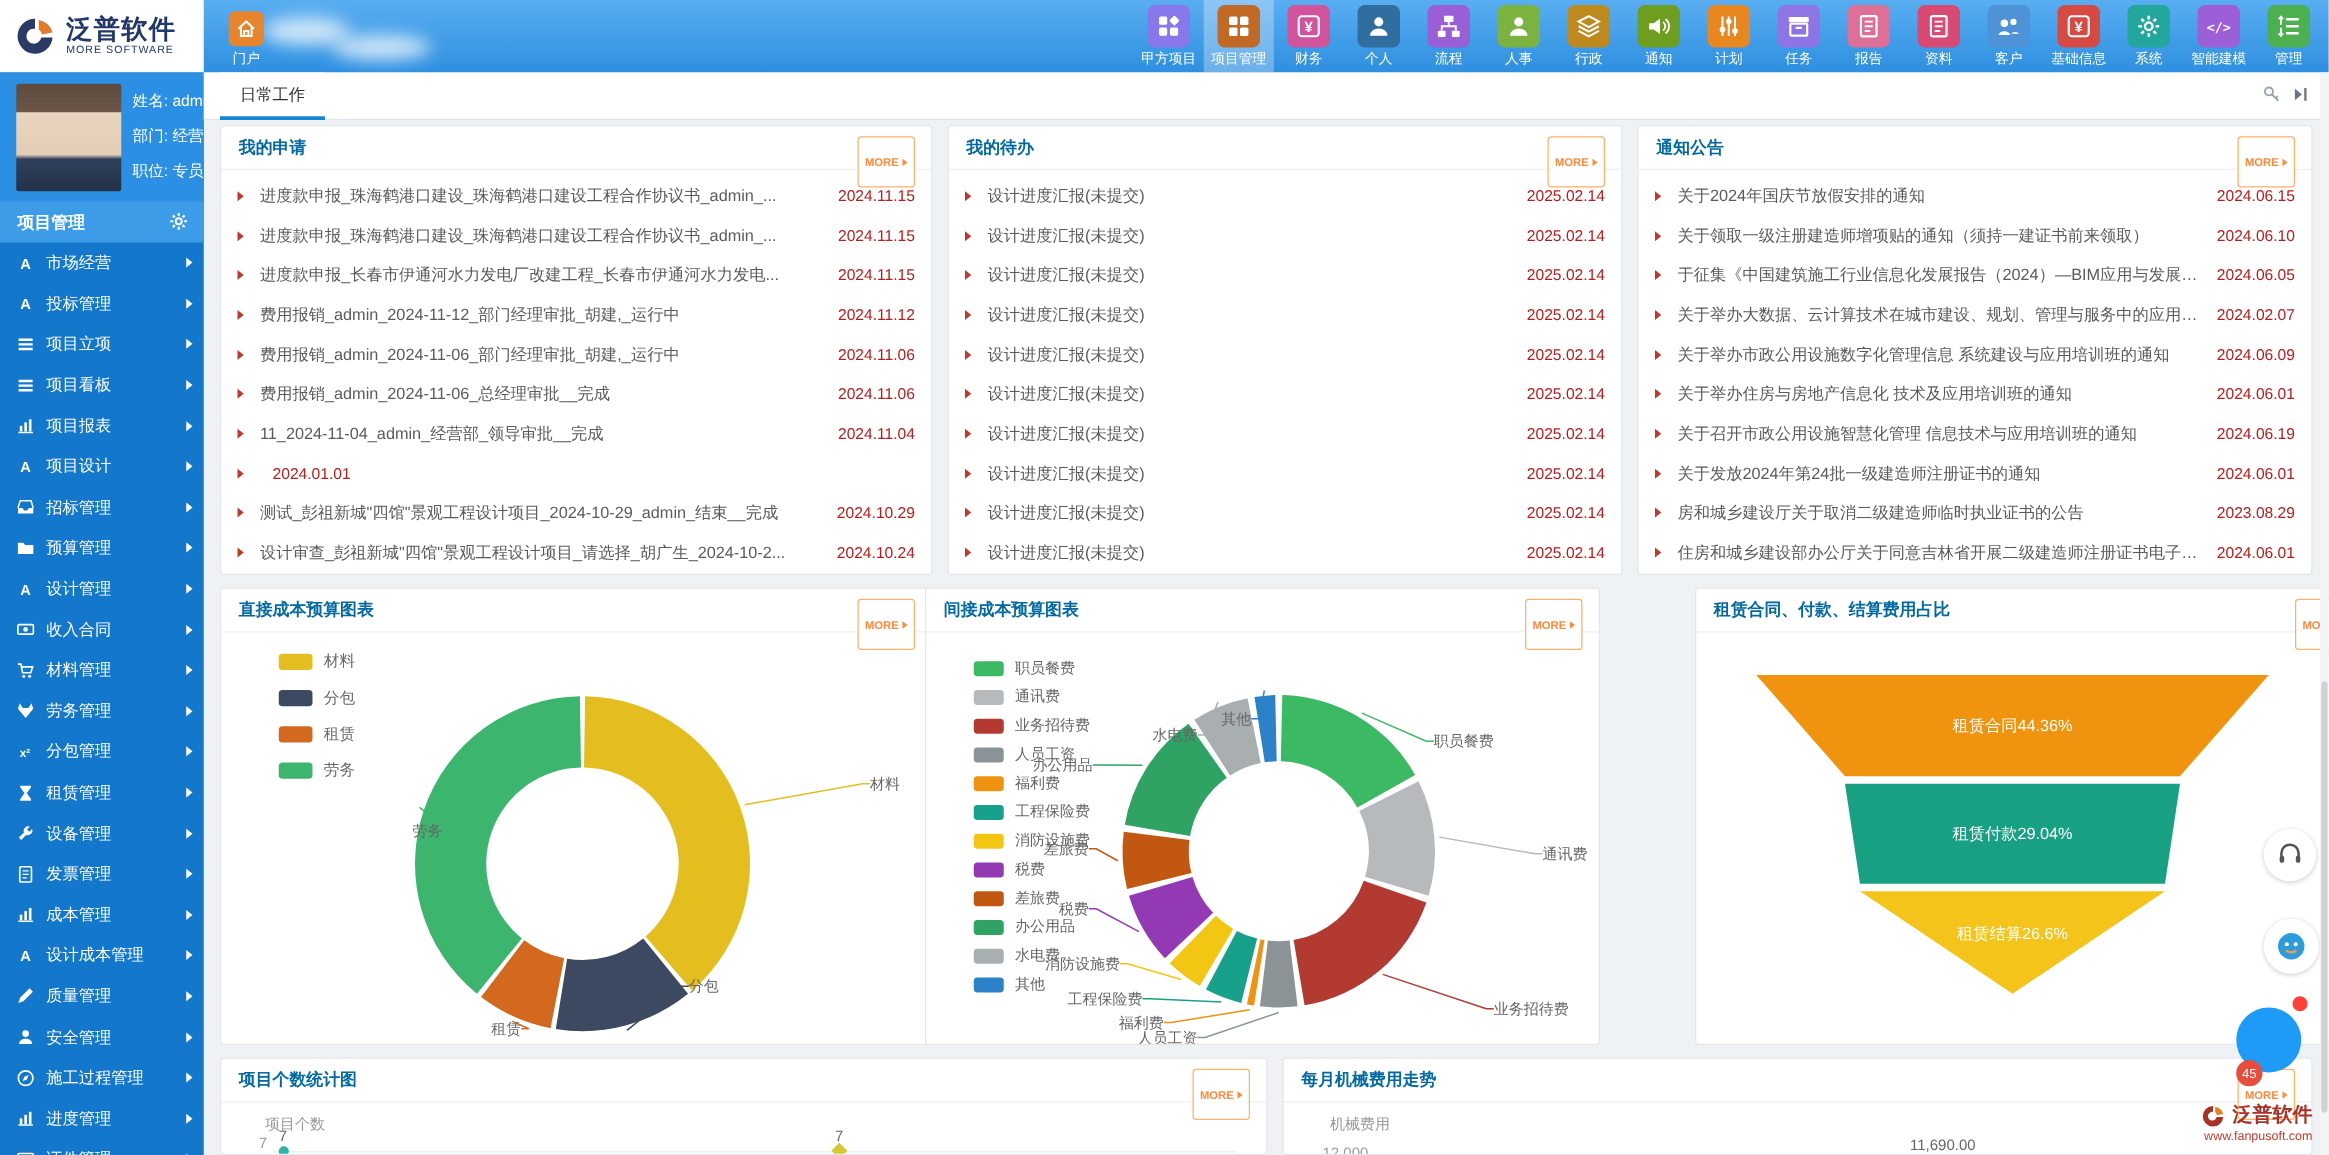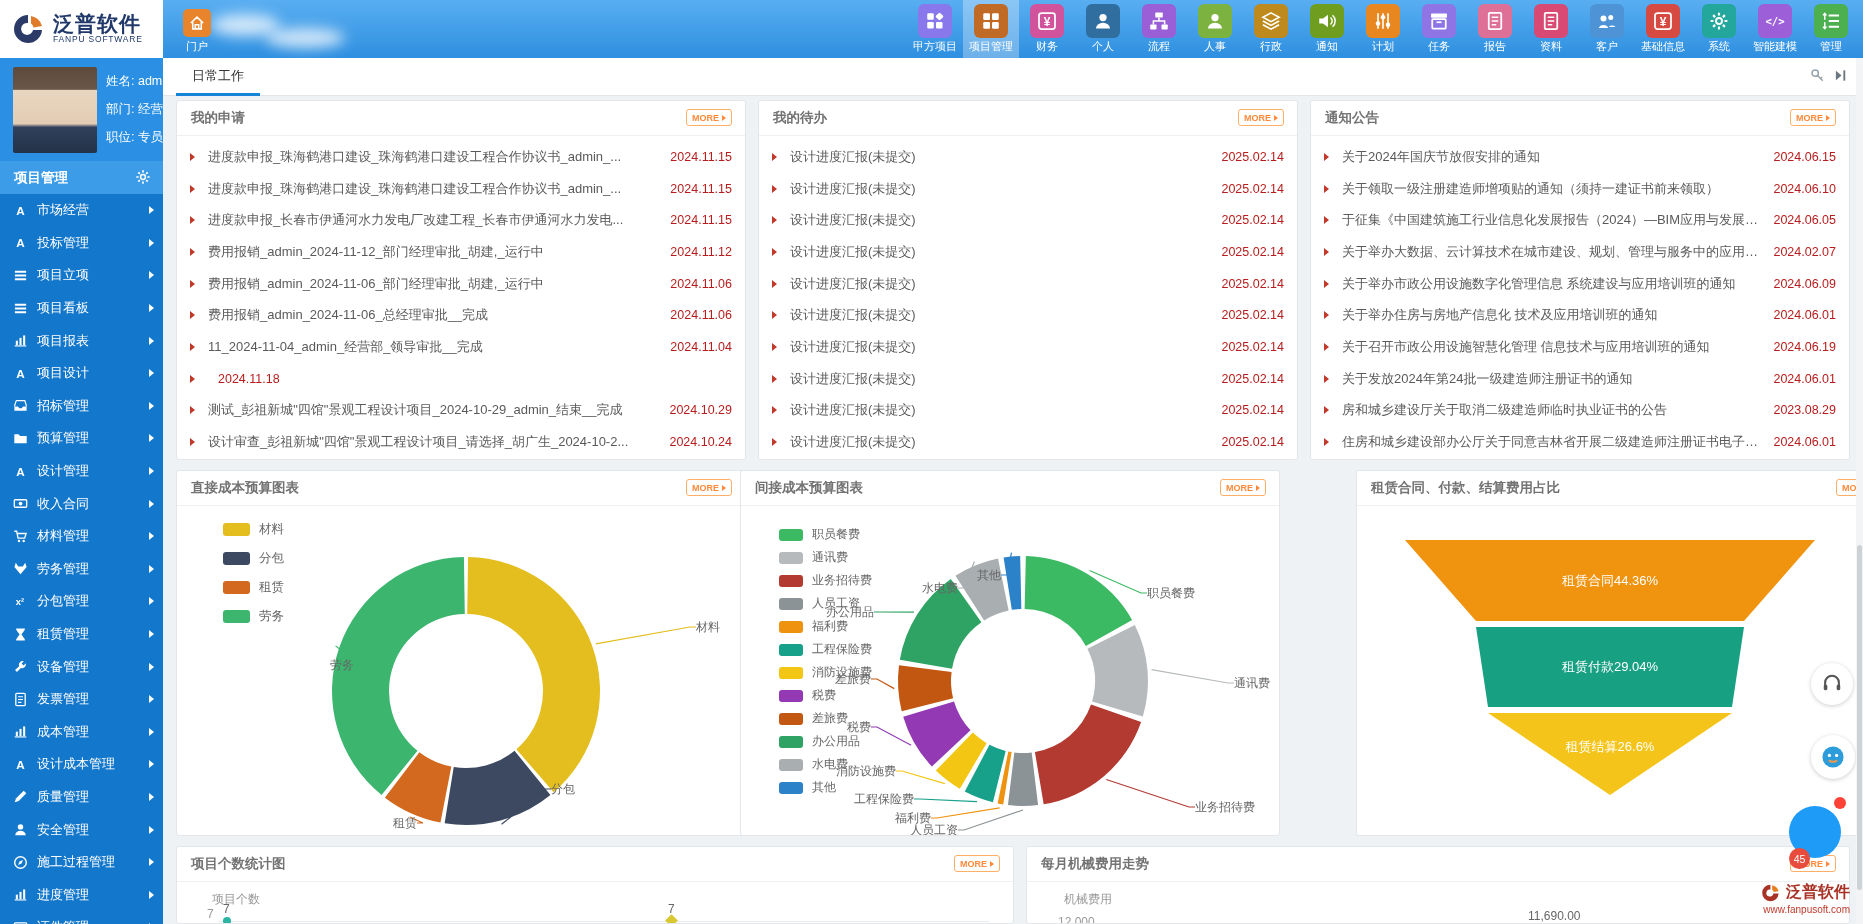--- a/index.html
+++ b/index.html
@@ -42,23 +42,23 @@
   
   .tabstrip{position:absolute;left:163px;top:58px;width:1700px;height:38px;background:#fff;
             border-bottom:1px solid #E3E6E9;box-sizing:border-box;}
   .tab{position:absolute;left:13px;top:0;height:38px;padding:0 16px;line-height:36px;color:#333;
        font-size:13px;border-bottom:3px solid #1585D8;box-sizing:border-box;cursor:pointer;background:#fff;}
   .tabicons{position:absolute;right:14px;top:10px;display:flex;gap:9px;}
   .tabicons svg{width:15px;height:15px;cursor:pointer;}
   
   .panel{position:absolute;background:#fff;border:1px solid #E4E7EA;border-radius:3px;box-sizing:border-box;overflow:hidden;}
   .phead{height:34px;border-bottom:1px solid #EEF0F2;position:relative;line-height:33px;}
-  .ptitle{color:#737373;font-weight:bold;font-size:13.5px;margin-left:14px;}
+  .ptitle{color:#0369a1;font-weight:bold;font-size:13.5px;margin-left:14px;}
   .more{position:absolute;right:13px;top:8px;height:15px;line-height:14px;border:1px solid #FFB066;
-        border-radius:3px;color:#FF8A3C;font-size:9px;font-weight:bold;padding:0 5px;background:#fff;
+        border-radius:3px;color:#FF8A3C;font-size:9px;font-weight:bold;padding:12px 5px;background:#fff;
         cursor:pointer;display:flex;align-items:center;gap:3px;}
   .more .tri{width:0;height:0;border-left:4px solid #FF8A3C;border-top:3px solid transparent;border-bottom:3px solid transparent;}
   .plist{padding:5px 13px 0 13px;}
   .prow{height:31.7px;display:flex;align-items:center;cursor:pointer;}
   .prow .blt{width:0;height:0;border-left:5px solid #C0392B;border-top:4px solid transparent;
              border-bottom:4px solid transparent;margin-right:8px;flex:0 0 5px;}
   .prow .txt{flex:1;color:#5A5A5A;font-size:13px;white-space:nowrap;overflow:hidden;text-overflow:ellipsis;}
   .prow .dt{color:#b91c1c;font-size:12.5px;margin-left:10px;flex:0 0 auto;}
   .legend{position:absolute;}
   .lgrow{display:flex;align-items:center;margin-bottom:0;}
@@ -83,21 +83,21 @@
 <div class="topbar">
   <div class="cloud" style="left:210px;top:14px;width:70px;height:22px;"></div>
   <div class="cloud" style="left:265px;top:28px;width:80px;height:20px;"></div>
   <div class="logobox">
     <svg width="34" height="34" viewBox="0 0 34 34">
       <path d="M16 3 A14 14 0 1 0 30 18 L21 18 A6 6 0 1 1 16 11 Z" fill="#2B3A67"></path>
       <path d="M19 4 A14 14 0 0 1 30 14 L21.5 15.5 A6 6 0 0 0 19 11.5 Z" fill="#E07B2A"></path>
     </svg>
     <div>
       <div class="logo-title">泛普软件</div>
-      <div class="logo-sub">FANPU SOFTWARE</div>
+      <div class="logo-sub">MORE SOFTWARE</div>
     </div>
   </div>
   <div class="portal">
     <div class="pic">
       <svg viewBox="0 0 16 16" width="18" height="18">
           <path d="M2.5 8 L8 2.8 13.5 8 M4.2 7 V13.2 H11.8 V7 M6.5 13.2 V9.5 H9.5 V13.2" fill="none" stroke="#fff" stroke-width="1.4"></path>
         </svg>
     </div>
     <div class="plb">门户</div>
   </div>
@@ -583,21 +583,21 @@
         <span class="txt">费用报销_admin_2024-11-06_总经理审批__完成</span>
         <span class="dt">2024.11.06</span>
       </div>
       <div class="prow">
         <span class="blt"></span>
         <span class="txt">11_2024-11-04_admin_经营部_领导审批__完成</span>
         <span class="dt">2024.11.04</span>
       </div>
       <div class="prow">
         <span class="blt"></span>
-        <span class="dt">2024.11.18</span>
+        <span class="dt">2024.01.01</span>
       </div>
       <div class="prow">
         <span class="blt"></span>
         <span class="txt">测试_彭祖新城"四馆"景观工程设计项目_2024-10-29_admin_结束__完成</span>
         <span class="dt">2024.10.29</span>
       </div>
       <div class="prow">
         <span class="blt"></span>
         <span class="txt">设计审查_彭祖新城"四馆"景观工程设计项目_请选择_胡广生_2024-10-2...</span>
         <span class="dt">2024.10.24</span>

